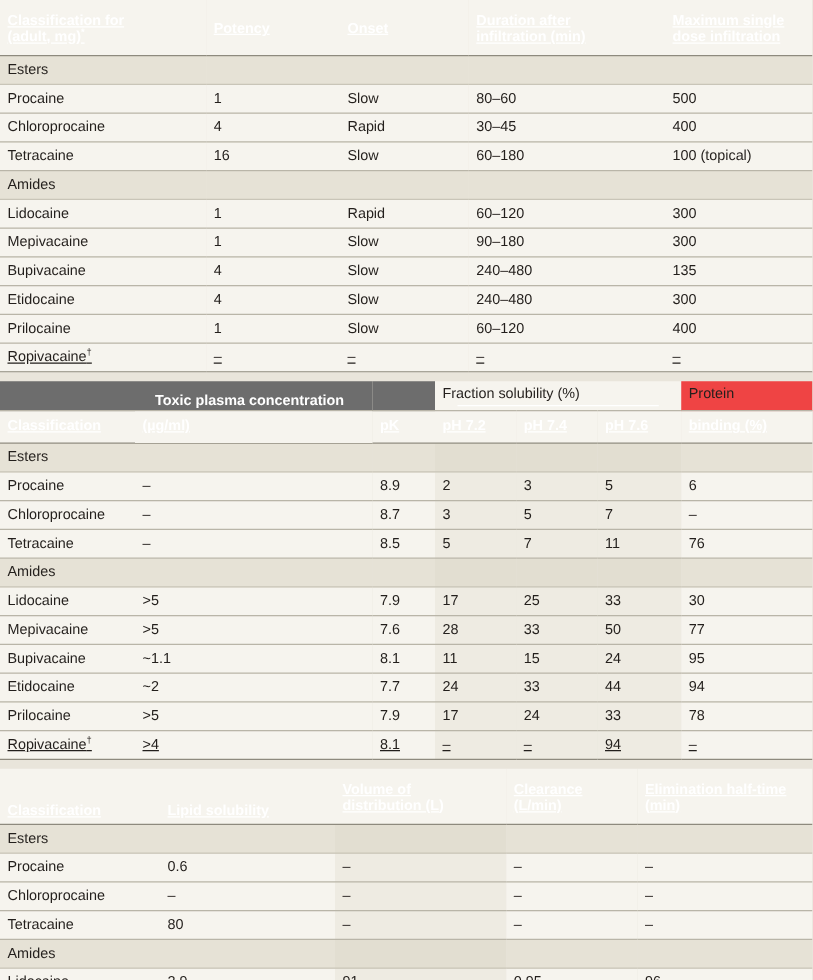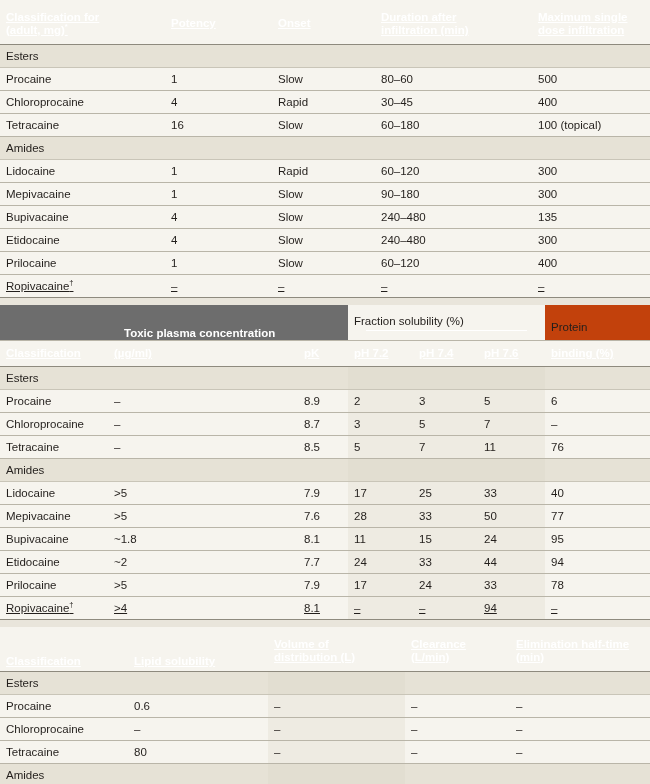--- a/index.html
+++ b/index.html
@@ -180,21 +180,21 @@
     </colgroup>
     <thead>
       <tr>
         <td class="hdr" style="background:#6d6d6d"></td>
         <td class="hdr" style="background:#6d6d6d"></td>
         <td class="hdr" style="background:#6d6d6d"></td>
         <td class="hdr spanhead" colspan="3">
           <span class="spanwrap">Fraction solubility (%)</span>
           <span class="spanrule"></span>
         </td>
-        <td class="hdr" style="background:#c2410c;vertical-align:top;padding-top:16px">Protein</td>
+        <td class="hdr" style="background:#ef4444;vertical-align:top;padding-top:4px">Protein</td>
       </tr>
       <tr class="hdr">
         <td class="sub">Classification</td>
         <td class="sub" style="vertical-align:bottom;position:relative">
           <span style="position:absolute;top:-14px;left:16px">Toxic plasma concentration</span>
           <span>(µg/ml)</span>
         </td>
         <td class="sub">pK</td>
         <td class="sub">pH 7.2</td>
         <td class="sub">pH 7.4</td>
@@ -248,34 +248,34 @@
           <td class="tint">&nbsp;</td>
           <td>&nbsp;</td>
         </tr>
         <tr>
           <td class="lbl">Lidocaine</td>
           <td class="val">&gt;5</td>
           <td class="val">7.9</td>
           <td class="val tint">17</td>
           <td class="val tint">25</td>
           <td class="val tint">33</td>
-          <td class="val">40</td>
+          <td class="val">30</td>
         </tr>
         <tr>
           <td class="lbl">Mepivacaine</td>
           <td class="val">&gt;5</td>
           <td class="val">7.6</td>
           <td class="val tint">28</td>
           <td class="val tint">33</td>
           <td class="val tint">50</td>
           <td class="val">77</td>
         </tr>
         <tr>
           <td class="lbl">Bupivacaine</td>
-          <td class="val">~1.8</td>
+          <td class="val">~1.1</td>
           <td class="val">8.1</td>
           <td class="val tint">11</td>
           <td class="val tint">15</td>
           <td class="val tint">24</td>
           <td class="val">95</td>
         </tr>
         <tr>
           <td class="lbl">Etidocaine</td>
           <td class="val">~2</td>
           <td class="val">7.7</td>

